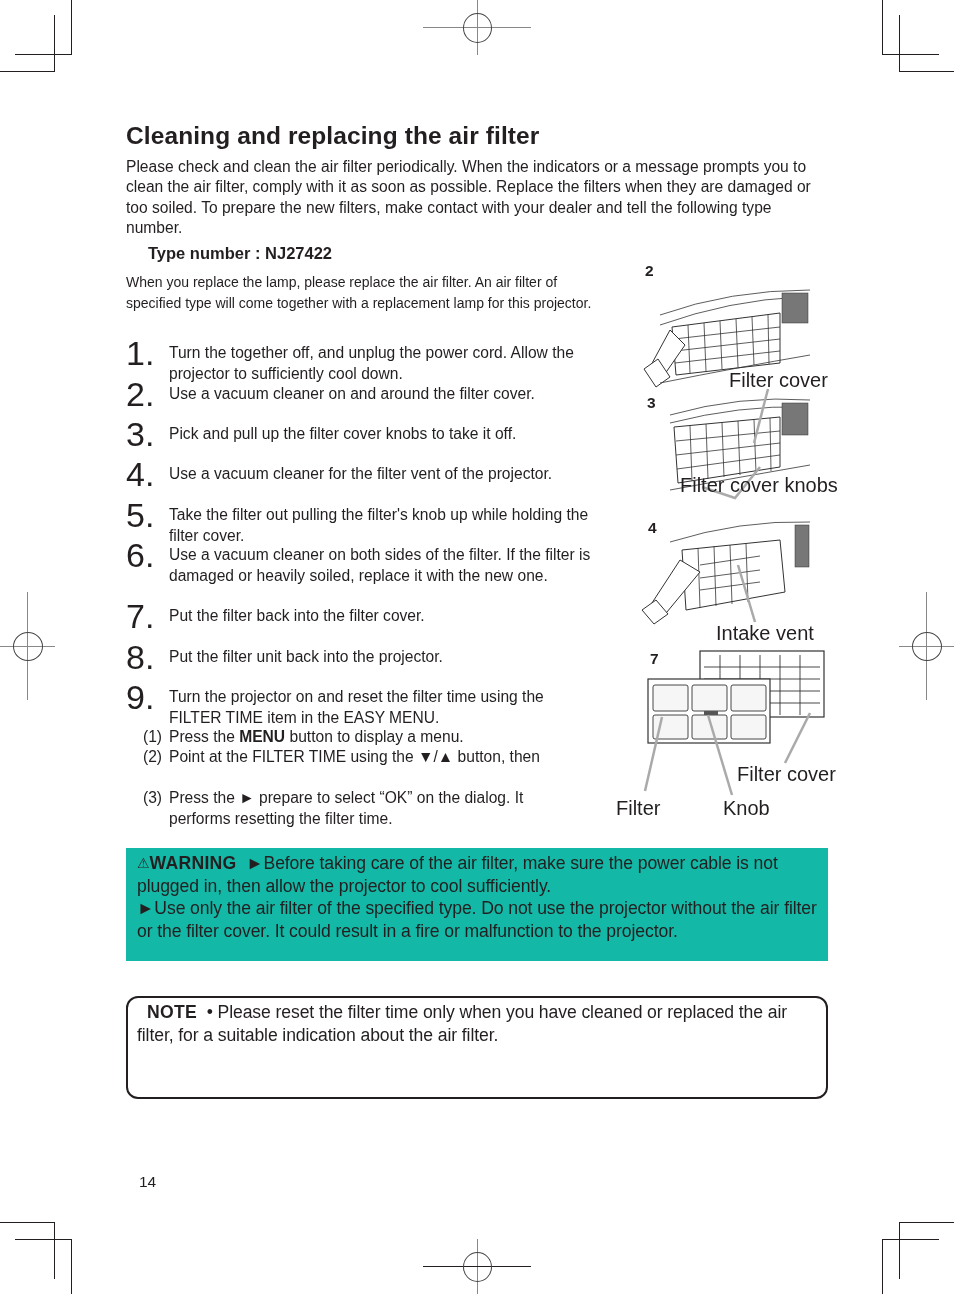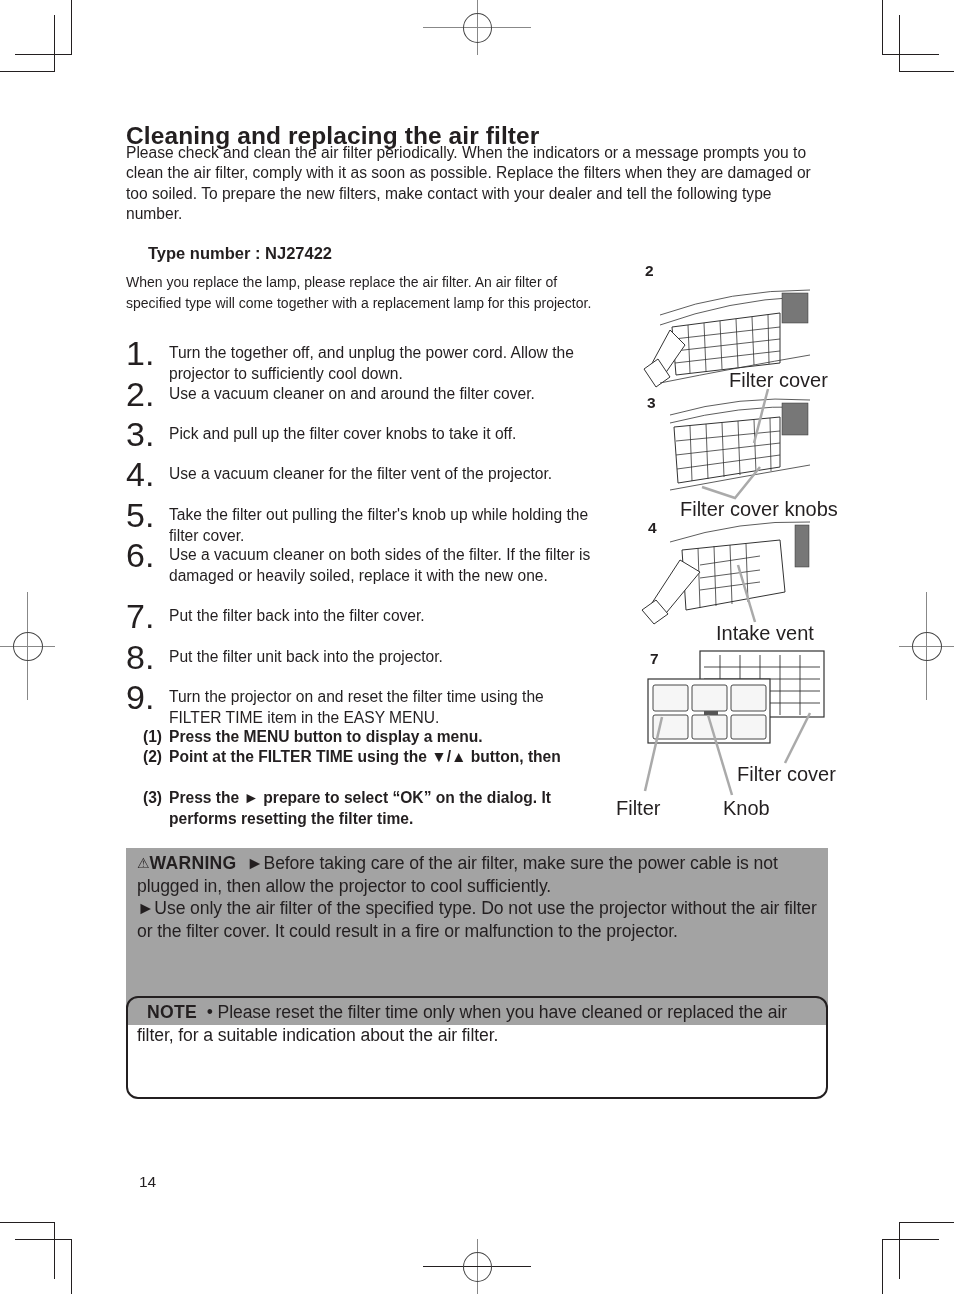--- a/index.html
+++ b/index.html
@@ -4,32 +4,32 @@
 <style>
   html, body { margin: 0; padding: 0; background: #ffffff; }
   body { width: 954px; height: 1294px; position: relative; overflow: hidden;
          font-family: "Liberation Sans", sans-serif; color: #231f20; }
   .abs { position: absolute; }
   .crop { position: absolute; background: #231f20; }
   .crop.gray { background: #888; }
   .reg { position: absolute; border: 1px solid #444; border-radius: 50%; }
 
   .title { left: 126px; top: 122px; font-size: 24.5px; font-weight: bold; letter-spacing: 0.1px; white-space: nowrap; }
-  .intro { left: 126px; top: 143px; width: 690px; font-size: 15.6px; line-height: 20.3px; }
+  .intro { left: 126px; top: 157px; width: 690px; font-size: 15.6px; line-height: 20.3px; }
   .typenum { left: 148px; top: 244px; font-size: 16.5px; font-weight: bold; }
   .lampnote { left: 126px; top: 272px; width: 490px; font-size: 14px; line-height: 21px; }
 
   .step { position: absolute; left: 126px; }
   .step .num { position: absolute; left: 0; top: -8px; font-size: 34px; line-height: 36px; font-weight: normal; }
   .step .txt { position: absolute; left: 43px; top: 0; width: 460px; font-size: 15.6px; line-height: 20.5px; }
-  .sub { position: absolute; left: 143px; font-size: 15.6px; line-height: 20.5px; width: 470px; font-weight: bold; }
+  .sub { position: absolute; left: 143px; font-size: 15.6px; line-height: 20.5px; width: 470px; }
   .sub .lbl { display: inline-block; width: 26px; }
   .sub .cont { padding-left: 26px; display: block; }
 
-  .warn { left: 126px; top: 848px; width: 702px; height: 177px; background: #a3a3a3; }
+  .warn { left: 126px; top: 848px; width: 702px; height: 113px; background: #14b8a6; }
   .warn .body { position: absolute; left: 11px; top: 4px; width: 690px; font-size: 17.6px; line-height: 22.7px; letter-spacing: -0.1px; }
   .warn .small { font-size: 16.2px; letter-spacing: -0.35px; }
   .warn .hd { font-weight: bold; letter-spacing: 0.3px; }
 
   .note { left: 126px; top: 996px; width: 698px; height: 99px; border: 2.5px solid #231f20; border-radius: 12px; }
   .note .body { position: absolute; left: 9px; top: 3px; width: 686px; font-size: 17.6px; line-height: 22.5px; letter-spacing: -0.1px; }
   .note .hd { font-weight: bold; letter-spacing: 0.3px; padding-left: 10px; }
 
   .pagenum { left: 139px; top: 1173px; font-size: 15.5px; }
 
@@ -173,21 +173,21 @@
       <line x1="114" y1="25" x2="116" y2="78"></line>
         <line x1="130" y1="23" x2="131" y2="76"></line>
       <line x1="36" y1="46" x2="140" y2="36"></line>
         <line x1="36" y1="60" x2="140" y2="48"></line>
         <line x1="37" y1="74" x2="140" y2="60"></line>
     </g>
     <path d="M30 95 Q100 82 170 70" fill="none" stroke="#333" stroke-width="0.8"></path>
     <line x1="128" y1="-6" x2="114" y2="48" stroke="#aaa" stroke-width="2.5"></line>
     <polyline points="62,92 95,103 120,72" fill="none" stroke="#aaa" stroke-width="2.5"></polyline>
   </svg>
-  <div class="caption" style="left:680px;top:498px">Filter cover knobs</div>
+  <div class="caption" style="left:680px;top:474px">Filter cover knobs</div>
 
   <div class="figlabel" style="left:648px;top:519px">4</div>
   <svg style="left:640px;top:520px" width="180" height="105" viewBox="0 0 180 105">
     <path d="M30 22 Q100 0 170 2" fill="none" stroke="#333" stroke-width="0.8"></path>
     <rect x="155" y="5" width="14" height="42" fill="#777" stroke="#333" stroke-width="0.5"></rect>
     <path d="M42 30 L140 20 L145 72 L46 90 Z" fill="#fff" stroke="#333" stroke-width="1"></path>
     <g stroke="#333" stroke-width="0.8">
       <line x1="58" y1="28" x2="60" y2="88"></line>
         <line x1="74" y1="26" x2="76" y2="86"></line>
       <line x1="90" y1="25" x2="92" y2="84"></line>

